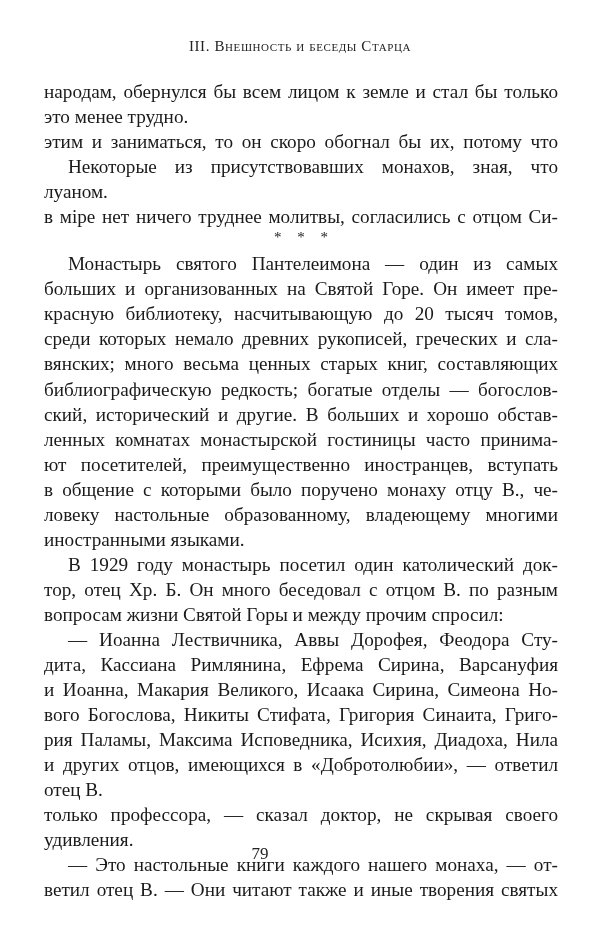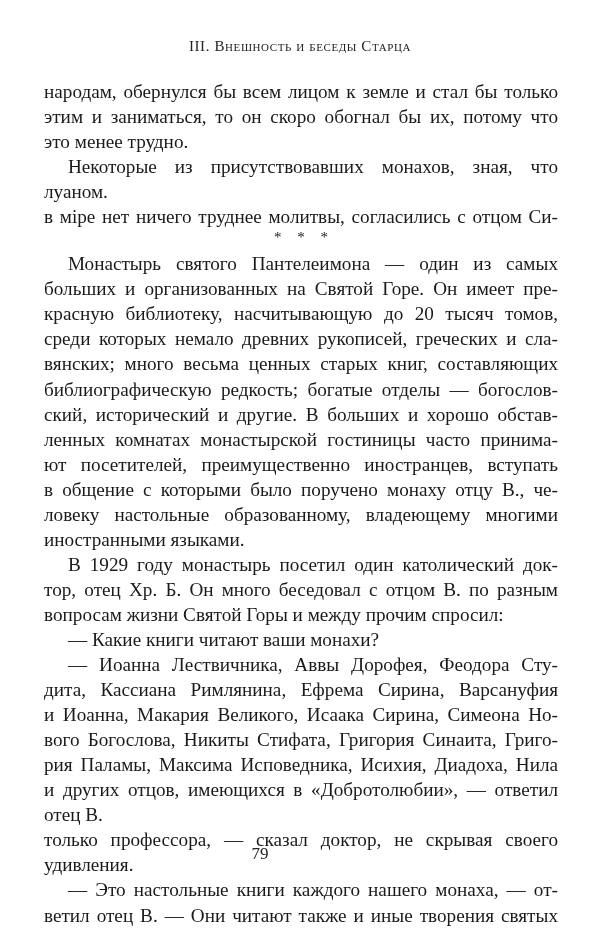--- a/index.html
+++ b/index.html
@@ -72,22 +72,22 @@
 </head>
 <body>
 
 <div class="page">
   <div class="running-head">III. Внешность и беседы Старца</div>
 
   <div class="text-block">
 
     <div class="paragraph">
       <span class="line">народам, обернулся бы всем лицом к земле и стал бы только</span>
+      <span class="line last">это менее трудно.</span>
       <span class="line">этим и заниматься, то он скоро обогнал бы их, потому что</span>
-      <span class="line last">это менее трудно.</span>
     </div>
 
     <div class="paragraph">
       <span class="line indent">Некоторые из присутствовавших монахов, зная, что</span>
       <span class="line last">луаном.</span>
       <span class="line">в міре нет ничего труднее молитвы, согласились с отцом Си-</span>
     </div>
 
     <span class="separator">* * *</span>
 
@@ -105,23 +105,20 @@
       <span class="line">ловеку настольные образованному, владеющему многими</span>
       <span class="line last">иностранными языками.</span>
     </div>
 
     <div class="paragraph">
       <span class="line indent">В 1929 году монастырь посетил один католический док-</span>
       <span class="line">тор, отец Хр. Б. Он много беседовал с отцом В. по разным</span>
       <span class="line last">вопросам жизни Святой Горы и между прочим спросил:</span>
     </div>
 
-    <div class="paragraph">
-      <span class="line indent last">— Какие книги читают ваши монахи?</span>
-    </div>
 
     <div class="paragraph">
       <span class="line indent">— Иоанна Лествичника, Аввы Дорофея, Феодора Сту-</span>
       <span class="line">дита, Кассиана Римлянина, Ефрема Сирина, Варсануфия</span>
       <span class="line">и Иоанна, Макария Великого, Исаака Сирина, Симеона Но-</span>
       <span class="line">вого Богослова, Никиты Стифата, Григория Синаита, Григо-</span>
       <span class="line">рия Паламы, Максима Исповедника, Исихия, Диадоха, Нила</span>
       <span class="line">и других отцов, имеющихся в «Добротолюбии», — ответил</span>
       <span class="line last">отец В.</span>
     </div>

